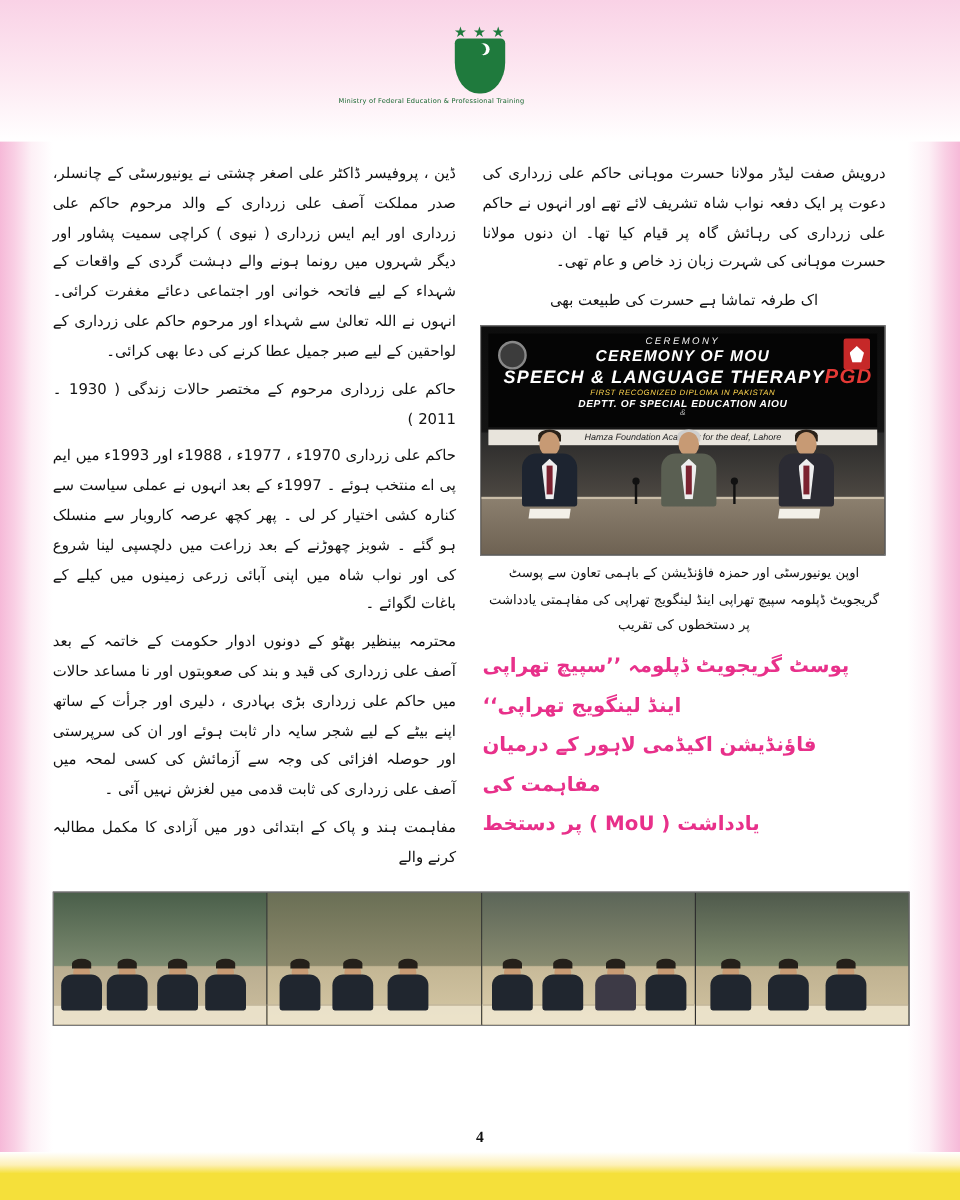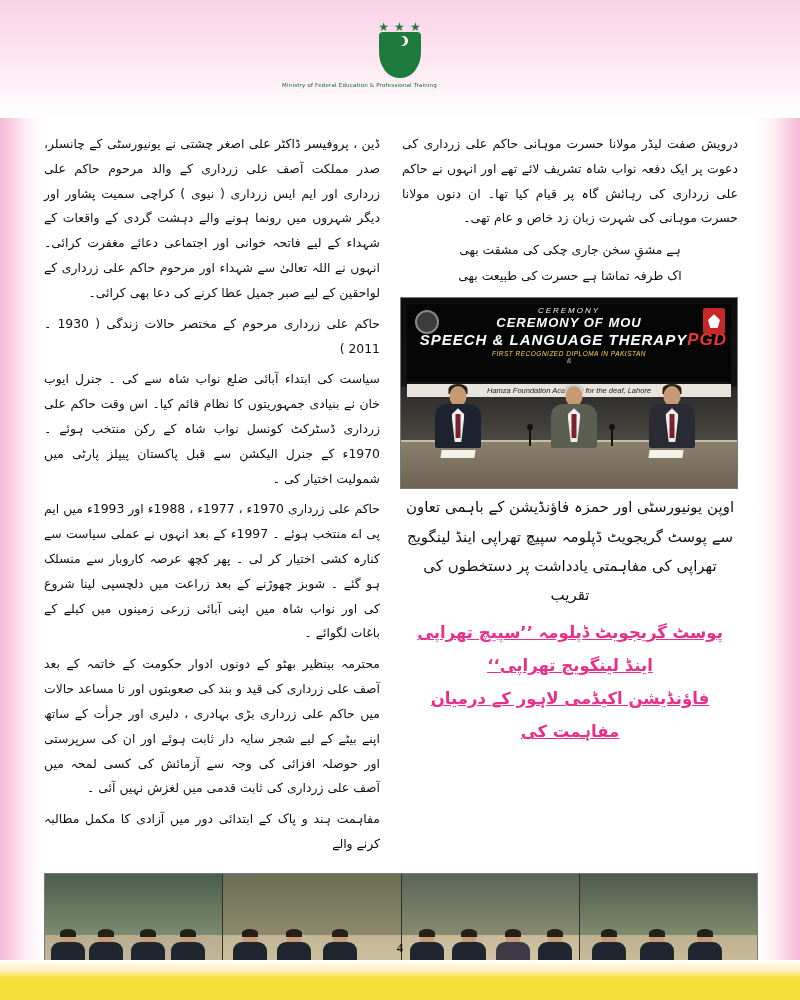--- a/index.html
+++ b/index.html
@@ -124,35 +124,34 @@
   .photo-main {
     width: 100%;
     height: 190px;
     margin: 6px 0 4px 0;
     font-style: italic;
   }
   .caption {
     font-family: "DejaVu Sans", sans-serif;
     direction: rtl;
     text-align: center;
-    font-size: 15px;
+    font-size: 11px;
     line-height: 1.95;
     color: #111;
     margin-bottom: 6px;
   }
   .heading-pink {
     font-family: "DejaVu Sans", sans-serif;
     direction: rtl;
-    text-align: center;
+    text-align: left;
     color: #e8308a;
     font-size: 16.5px;
     font-weight: bold;
     line-height: 2.0;
     margin: 6px 0 8px 0;
-    text-decoration: underline;
   }
   .note {
     font-family: "DejaVu Sans", sans-serif;
     direction: rtl;
     text-align: justify;
     font-size: 11.6px;
     line-height: 2.0;
     color: #111;
   }
   .bottom-photo {
@@ -375,45 +374,44 @@
   </div>
 
   <div class="content">
 
     <div class="columns">
 
       <div class="col">
         <div class="urdu">
           <p>ڈین ، پروفیسر ڈاکٹر علی اصغر چشتی نے یونیورسٹی کے چانسلر، صدر مملکت آصف علی زرداری کے والد مرحوم حاکم علی زرداری اور ایم ایس زرداری ( نیوی ) کراچی سمیت پشاور اور دیگر شہروں میں رونما ہونے والے دہشت گردی کے واقعات کے شہداء کے لیے فاتحہ خوانی اور اجتماعی دعائے مغفرت کرائی۔ انہوں نے اللہ تعالیٰ سے شہداء اور مرحوم حاکم علی زرداری کے لواحقین کے لیے صبر جمیل عطا کرنے کی دعا بھی کرائی۔</p>
           <p>حاکم علی زرداری مرحوم کے مختصر حالات زندگی ( 1930 ۔ 2011 )</p>
-          <p>سیاست کی ابتداء آبائی ضلع نواب شاہ سے کی ۔ جنرل ایوب خان نے بنیادی جمہوریتوں کا نظام قائم کیا۔ اس وقت حاکم علی زرداری ڈسٹرکٹ کونسل نواب شاہ کے رکن منتخب ہوئے ۔ 1970ء کے جنرل الیکشن سے قبل پاکستان پیپلز پارٹی میں شمولیت اختیار کی ۔</p>
           <p>حاکم علی زرداری 1970ء ، 1977ء ، 1988ء اور 1993ء میں ایم پی اے منتخب ہوئے ۔ 1997ء کے بعد انہوں نے عملی سیاست سے کنارہ کشی اختیار کر لی ۔ پھر کچھ عرصہ کاروبار سے منسلک ہو گئے ۔ شوبز چھوڑنے کے بعد زراعت میں دلچسپی لینا شروع کی اور نواب شاہ میں اپنی آبائی زرعی زمینوں میں کیلے کے باغات لگوائے ۔</p>
           <p>محترمہ بینظیر بھٹو کے دونوں ادوار حکومت کے خاتمہ کے بعد آصف علی زرداری کی قید و بند کی صعوبتوں اور نا مساعد حالات میں حاکم علی زرداری بڑی بہادری ، دلیری اور جرأت کے ساتھ اپنے بیٹے کے لیے شجر سایہ دار ثابت ہوئے اور ان کی سرپرستی اور حوصلہ افزائی کی وجہ سے آزمائش کی کسی لمحہ میں آصف علی زرداری کی ثابت قدمی میں لغزش نہیں آئی ۔</p>
           <p>مفاہمت ہند و پاک کے ابتدائی دور میں آزادی کا مکمل مطالبہ کرنے والے</p>
         </div>
       </div>
 
       <div class="col">
         <div class="urdu">
           <p>درویش صفت لیڈر مولانا حسرت موہانی حاکم علی زرداری کی دعوت پر ایک دفعہ نواب شاہ تشریف لائے تھے اور انہوں نے حاکم علی زرداری کی رہائش گاہ پر قیام کیا تھا۔ ان دنوں مولانا حسرت موہانی کی شہرت زبان زد خاص و عام تھی۔</p>
         </div>
         <div class="urdu poem">
-          <div>ہے مشقِ سخن جاری چکی کی مشقت بھی</div>
           <div>اک طرفہ تماشا ہے حسرت کی طبیعت بھی</div>
         </div>
 
         <div class="photo photo-main">
           <div class="mou">
             <div class="banner">
               <div class="l1">CEREMONY</div>
               <div class="l2">CEREMONY OF MOU</div>
               <div class="l3">
                 <span class="pgd">PGD</span><span>SPEECH &amp; LANGUAGE THERAPY</span>
               </div>
               <div class="l4">FIRST RECOGNIZED DIPLOMA IN PAKISTAN</div>
+              <div class="l5">DEPTT. OF SPECIAL EDUCATION AIOU</div>
               <div class="amp">&amp;</div>
             </div>
             <div class="logo-red"></div>
             <div class="logo-circ"></div>
             <div class="strip">Hamza Foundation Academy for the deaf, Lahore</div>
             <div class="table"></div>
             <div class="person p1">
               <div class="hair"></div>
                 <div class="head"></div>
                 <div class="body"></div>
@@ -439,20 +437,21 @@
             <div class="paper" style="left:40px"></div>
             <div class="paper" style="left:248px"></div>
           </div>
         </div>
 
         <div class="caption">اوپن یونیورسٹی اور حمزہ فاؤنڈیشن کے باہمی تعاون سے پوسٹ گریجویٹ ڈپلومہ سپیچ تھراپی اینڈ لینگویج تھراپی کی مفاہمتی یادداشت پر دستخطوں کی تقریب</div>
 
         <div class="heading-pink">
           <div>پوسٹ گریجویٹ ڈپلومہ ’’سپیچ تھراپی اینڈ لینگویج تھراپی‘‘</div>
           <div>فاؤنڈیشن اکیڈمی لاہور کے درمیان مفاہمت کی</div>
+          <div>یادداشت ( MoU ) پر دستخط</div>
         </div>
 
       </div>
 
     </div>
 
     <div class="bottom-photo">
       <div class="conf">
         <div class="pane a">
           <div class="tbl"></div>

